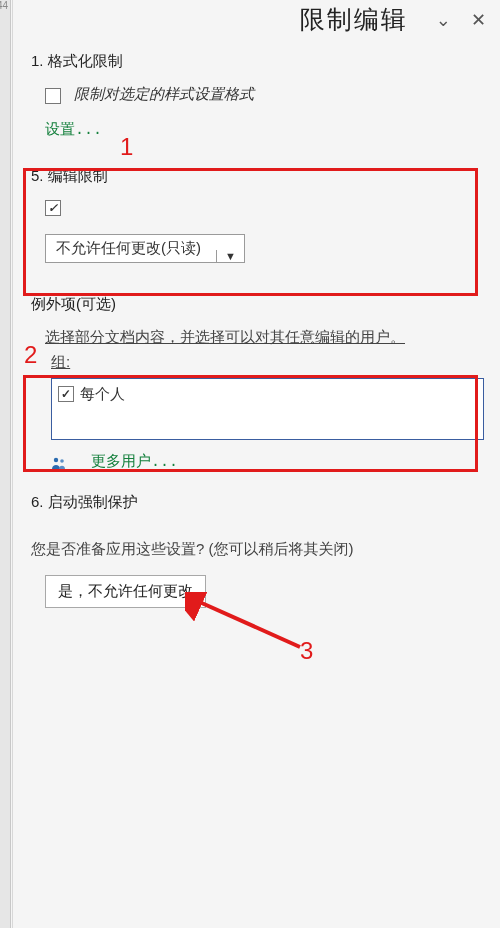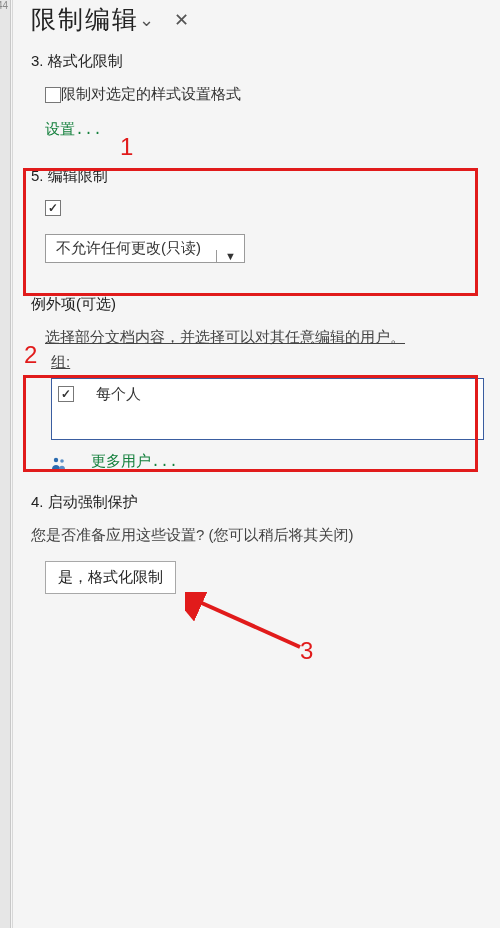--- a/index.html
+++ b/index.html
@@ -27,22 +27,23 @@
     .panel {
       position: absolute;
       left: 12px; right: 0; top: 0; bottom: 0;
       background: #f5f5f5;
       border-left: 1px solid #d8d8d8;
       padding: 0;
     }
     .header {
       display: flex;
       align-items: center;
-      justify-content: flex-start;
+      justify-content: flex-end;
       padding: 3px 14px 10px 18px;
+      gap: 28px;
     }
     .header h1 {
       font-size: 25px;
       font-weight: 400;
       color: #222;
       letter-spacing: 2px;
     }
     .header-icons { display: flex; gap: 20px; align-items: center; }
     .header-icons span {
       font-size: 18px;
@@ -55,23 +56,24 @@
     .section-title {
       font-size: 15px;
       font-weight: 400;
       margin-top: 6px;
       margin-bottom: 14px;
       color: #222;
     }
     .indent { margin-left: 14px; }
     .checkbox-row {
       display: flex;
-      align-items: center;
-      gap: 0;
+      align-items: flex-end;
+      gap: 13px;
       margin-bottom: 16px;
+      font-style: italic;
     }
     .checkbox {
       width: 16px; height: 16px;
       border: 1px solid #777;
       background: #fff;
       display: inline-flex;
       align-items: center;
       justify-content: center;
       font-size: 12px;
       line-height: 1;
@@ -117,37 +119,37 @@
     .sub-label { color: #444; margin-bottom: 6px; text-decoration: underline; }
     .group-box {
       border: 1px solid #3a5da0;
       background: #fff;
       padding: 0;
       margin: 0 12px 0 20px;
     }
     .group-row {
       display: flex;
       align-items: center;
-      gap: 22px;
+      gap: 6px;
       padding: 4px 6px;
       height: 30px;
     }
     .group-row2 { height: 30px; }
     .more-users-row {
       display: flex;
       align-items: center;
       gap: 24px;
       margin: 12px 0 0 20px;
     }
     .people-icon {
       width: 16px; height: 12px;
       color: #2b6cb0;
       font-size: 14px;
     }
-    .confirm-text { color: #444; margin: 14px 0 16px 0; }
+    .confirm-text { color: #444; margin: 28px 0 16px 0; }
     .button {
       display: inline-block;
       border: 1px solid #a8a8a8;
       background: #fff;
       padding: 6px 12px;
       cursor: pointer;
       font-size: 15px;
       color: #222;
     }
     
@@ -168,21 +170,21 @@
   <div class="header">
     <h1>限制编辑</h1>
     <div class="header-icons">
       <span>⌄</span>
       <span>✕</span>
     </div>
   </div>
 
   <div class="content">
 
-    <div class="section-title">3. 格式化限制</div>
+    <div class="section-title">1. 格式化限制</div>
     <div class="indent">
       <div class="checkbox-row">
         <span class="checkbox"></span>
         <span>限制对选定的样式设置格式</span>
       </div>
       <span class="link">设置...</span>
     </div>
 
     <div class="section-title" style="margin-top:28px;">5. 编辑限制</div>
     <div class="indent">
@@ -210,24 +212,24 @@
         <svg width="16" height="14" viewBox="0 0 16 14">
             <circle cx="5" cy="4" r="2.2" fill="#2b6cb0"></circle>
             <circle cx="11" cy="5" r="1.8" fill="#5a8fc7"></circle>
             <path d="M1 13c0-2.5 2-4 4-4s4 1.5 4 4" fill="#2b6cb0"></path>
             <path d="M8 13c0-2 1.5-3.2 3-3.2s3 1.2 3 3.2" fill="#5a8fc7"></path>
           </svg>
       </span>
       <span class="link">更多用户...</span>
     </div>
 
-    <div class="section-title" style="margin-top:22px;">4. 启动强制保护</div>
+    <div class="section-title" style="margin-top:22px;">6. 启动强制保护</div>
     <div class="confirm-text indent">您是否准备应用这些设置? (您可以稍后将其关闭)</div>
     <div class="indent">
-      <span class="button">是，格式化限制</span>
+      <span class="button">是，不允许任何更改</span>
     </div>
   </div>
 </div>
 
 <div class="red-box" id="rb1"></div>
 <div class="red-box" id="rb2"></div>
 
 <div class="ann" id="a1">1</div>
 <div class="ann" id="a2">2</div>
 <div class="ann" id="a3">3</div>

